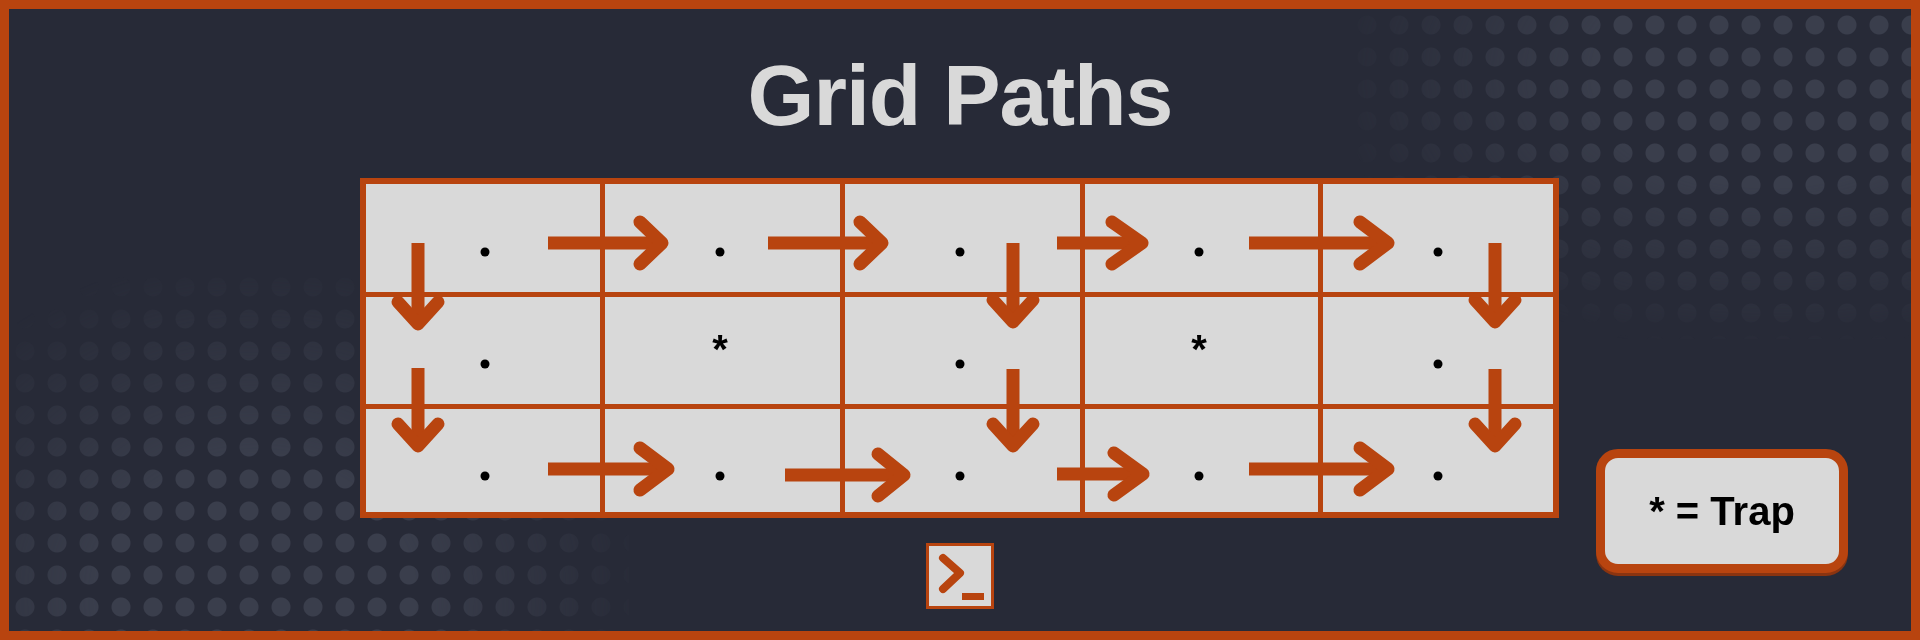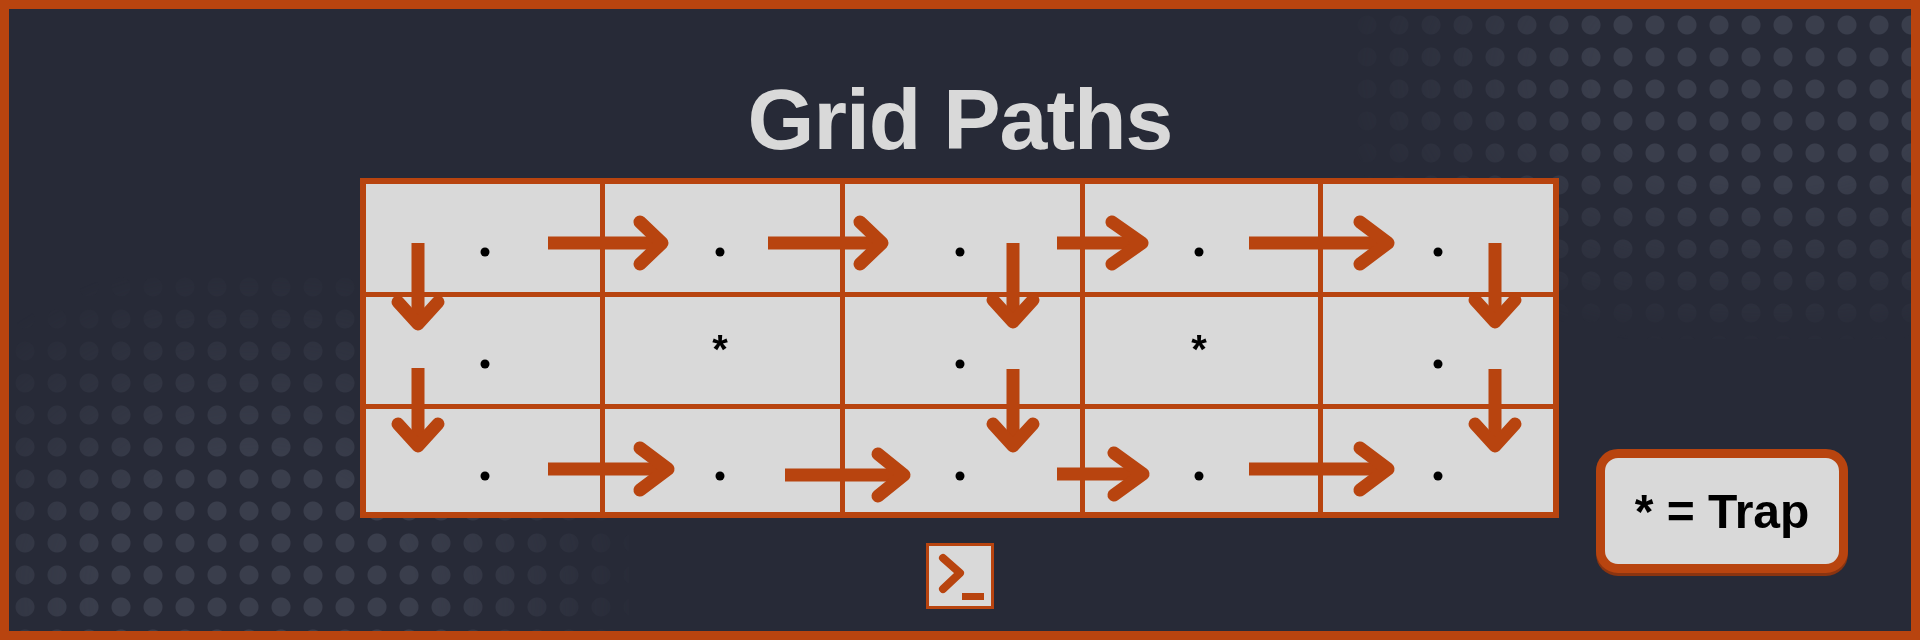--- a/index.html
+++ b/index.html
@@ -31,21 +31,20 @@
   }
   .title {
     position: absolute; left: 0; right: 0; top: 52px;
     text-align: center;
     color: #D9D9D9;
     font-family: "Liberation Sans", sans-serif;
     font-weight: bold;
     font-size: 86px;
     letter-spacing: -1px;
     line-height: 1;
-    margin-top: 24px;
   }
   .grid {
     position: absolute; left: 360px; top: 178px;
     width: 1199px; height: 340px;
     box-sizing: border-box;
     border: 6px solid #B8440F;
     background: #D9D9D9;
   }
   .grid-lines { position: absolute; left: 0; top: 0; width: 100%; height: 100%; }
   .vline { position: absolute; top: 0; bottom: 0; width: 5px; background: #B8440F; }
@@ -64,21 +63,21 @@
     width: 252px; height: 124px;
     box-sizing: border-box;
     border: 9px solid #B8440F;
     border-radius: 22px;
     background: #D9D9D9;
     display: flex; align-items: center; justify-content: center;
     box-shadow: 0 3px 0 #8A3410;
   }
   .legend span {
     font-family: "Liberation Sans", sans-serif;
-    font-weight: bold; font-size: 48px; color: #000;
+    font-weight: bold; font-size: 40px; color: #000;
   }
   .terminal {
     position: absolute; left: 926px; top: 543px;
     width: 68px; height: 66px; box-sizing: border-box;
     border: 3px solid #B8440F;
     background: #D9D9D9;
   }
 </style>
 </head>
 <body>

